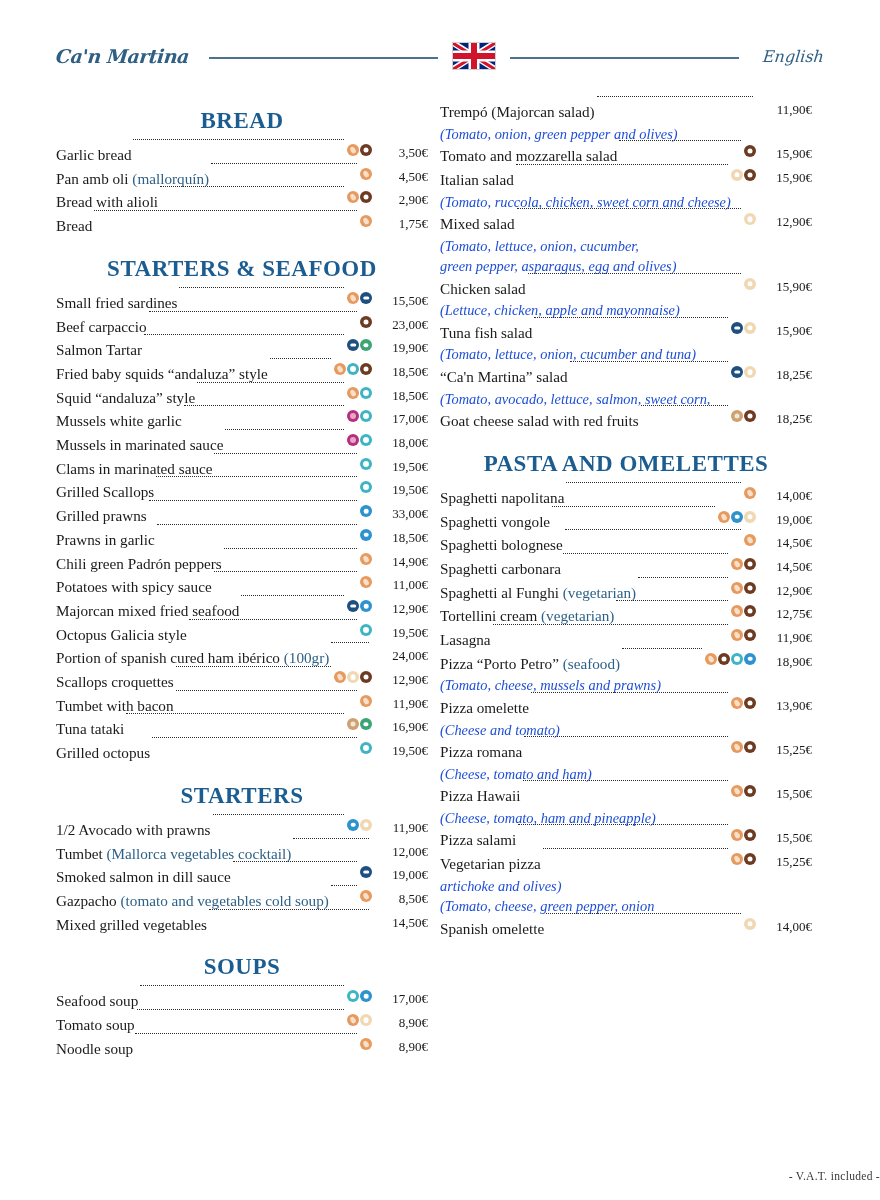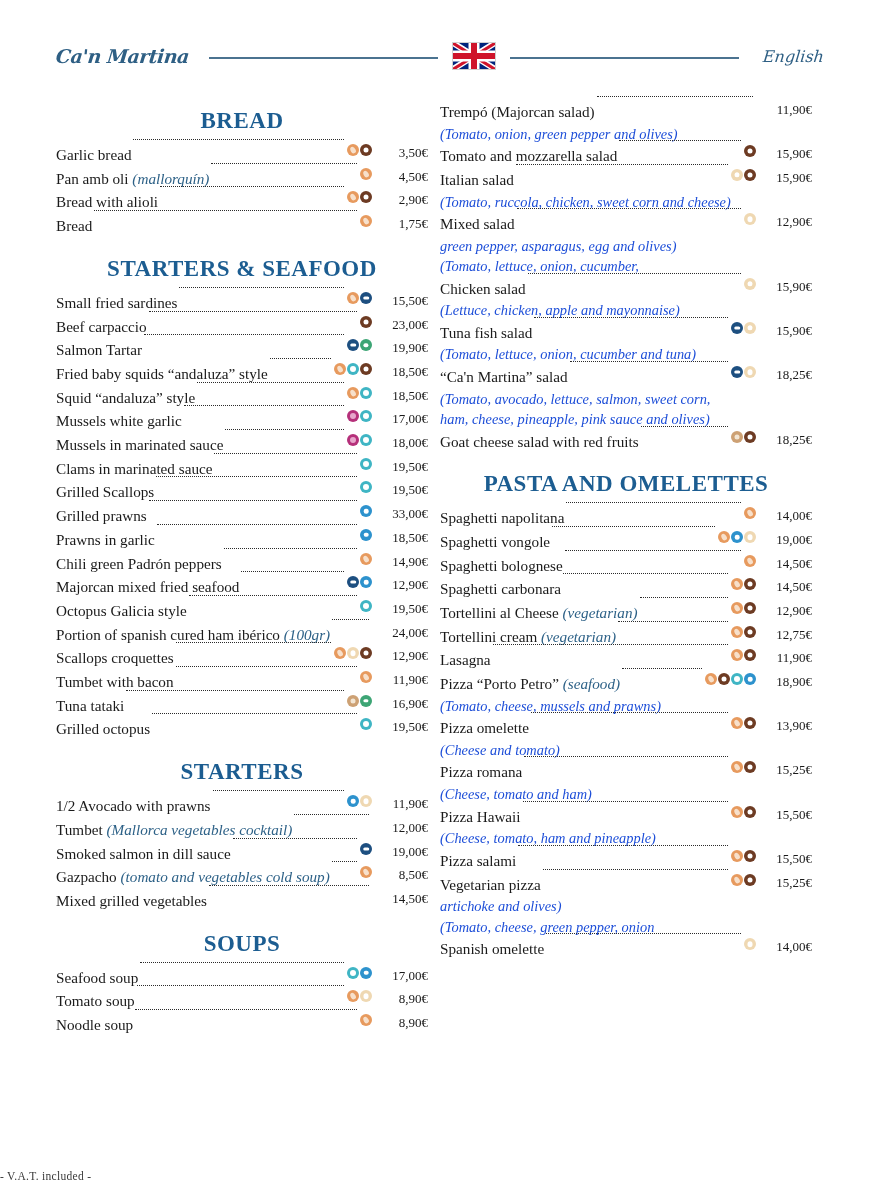--- a/index.html
+++ b/index.html
@@ -134,21 +134,20 @@
     align-items: flex-start;
     font-size: 15.2px;
     line-height: 1.56;
     width: 100%;
   }
   .name {
     white-space: nowrap;
     flex: 0 0 auto;
   }
   .name .paren {
-    font-style: italic;
     color: #2d6187;
   }
   .dots {
     flex: 1 1 auto;
     min-width: 4px;
     border-bottom: 1.6px dotted #2b2b2b;
     position: relative;
     top: -4px;
     margin: 0 2px;
     height: 1px;
@@ -222,21 +221,21 @@
   
   .ic-sesame { background: #cda174; }
   .ic-sesame::after { background: #f3e6d4; width: 5px; height: 5px; }
 
   
   .footer {
     position: absolute;
     left: 0;
     right: 0;
     bottom: 36px;
-    text-align: left;
+    text-align: right;
     font-size: 11.5px;
     color: #3a3a3a;
     letter-spacing: 0.3px;
   }
 </style>
 </head>
 <body>
 
 <div class="page">
 
@@ -395,20 +394,28 @@
           </div>
           <div class="item">
             <span class="name"><span>Chili green Padrón peppers</span></span>
             <span class="dots"></span>
             <span class="allergens">
               <span class="ic ic-gluten"></span>
             </span>
             <span class="price">14,90€</span>
           </div>
           <div class="item">
+            <span class="name"><span>Potatoes with spicy sauce</span></span>
+            <span class="dots"></span>
+            <span class="allergens">
+              <span class="ic ic-gluten"></span>
+            </span>
+            <span class="price">11,00€</span>
+          </div>
+          <div class="item">
             <span class="name"><span>Majorcan mixed fried seafood</span></span>
             <span class="dots"></span>
             <span class="allergens">
               <span class="ic ic-fish"></span>
               <span class="ic ic-crust"></span>
             </span>
             <span class="price">12,90€</span>
           </div>
           <div class="item">
             <span class="name"><span>Octopus Galicia style</span></span>
@@ -558,22 +565,22 @@
           </div>
           <div class="desc">(Tomato, ruccola, chicken, sweet corn and cheese)</div>
           <div class="item">
             <span class="name"><span>Mixed salad</span></span>
             <span class="dots"></span>
             <span class="allergens">
               <span class="ic ic-egg"></span>
             </span>
             <span class="price">12,90€</span>
           </div>
+          <div class="desc">(Tomato, lettuce, onion, cucumber,</div>
           <div class="desc">green pepper, asparagus, egg and olives)</div>
-          <div class="desc">(Tomato, lettuce, onion, cucumber,</div>
           <div class="item">
             <span class="name"><span>Chicken salad</span></span>
             <span class="dots"></span>
             <span class="allergens">
               <span class="ic ic-egg"></span>
             </span>
             <span class="price">15,90€</span>
           </div>
           <div class="desc">(Lettuce, chicken, apple and mayonnaise)</div>
           <div class="item">
@@ -589,21 +596,20 @@
           <div class="item">
             <span class="name"><span>“Ca'n Martina” salad</span></span>
             <span class="dots"></span>
             <span class="allergens">
               <span class="ic ic-fish"></span>
               <span class="ic ic-egg"></span>
             </span>
             <span class="price">18,25€</span>
           </div>
           <div class="desc">(Tomato, avocado, lettuce, salmon, sweet corn,</div>
-          <div class="desc">ham, cheese, pineapple, pink sauce and olives)</div>
           <div class="item">
             <span class="name"><span>Goat cheese salad with red fruits</span></span>
             <span class="dots"></span>
             <span class="allergens">
               <span class="ic ic-sesame"></span>
               <span class="ic ic-milk"></span>
             </span>
             <span class="price">18,25€</span>
           </div>
         </div>
@@ -638,21 +644,21 @@
           <div class="item">
             <span class="name"><span>Spaghetti carbonara</span></span>
             <span class="dots"></span>
             <span class="allergens">
               <span class="ic ic-gluten"></span>
               <span class="ic ic-milk"></span>
             </span>
             <span class="price">14,50€</span>
           </div>
           <div class="item">
-            <span class="name"><span>Tortellini al Cheese </span><span class="paren">(vegetarian)</span></span>
+            <span class="name"><span>Spaghetti al Funghi </span><span class="paren">(vegetarian)</span></span>
             <span class="dots"></span>
             <span class="allergens">
               <span class="ic ic-gluten"></span>
               <span class="ic ic-milk"></span>
             </span>
             <span class="price">12,90€</span>
           </div>
           <div class="item">
             <span class="name"><span>Tortellini cream </span><span class="paren">(vegetarian)</span></span>
             <span class="dots"></span>

